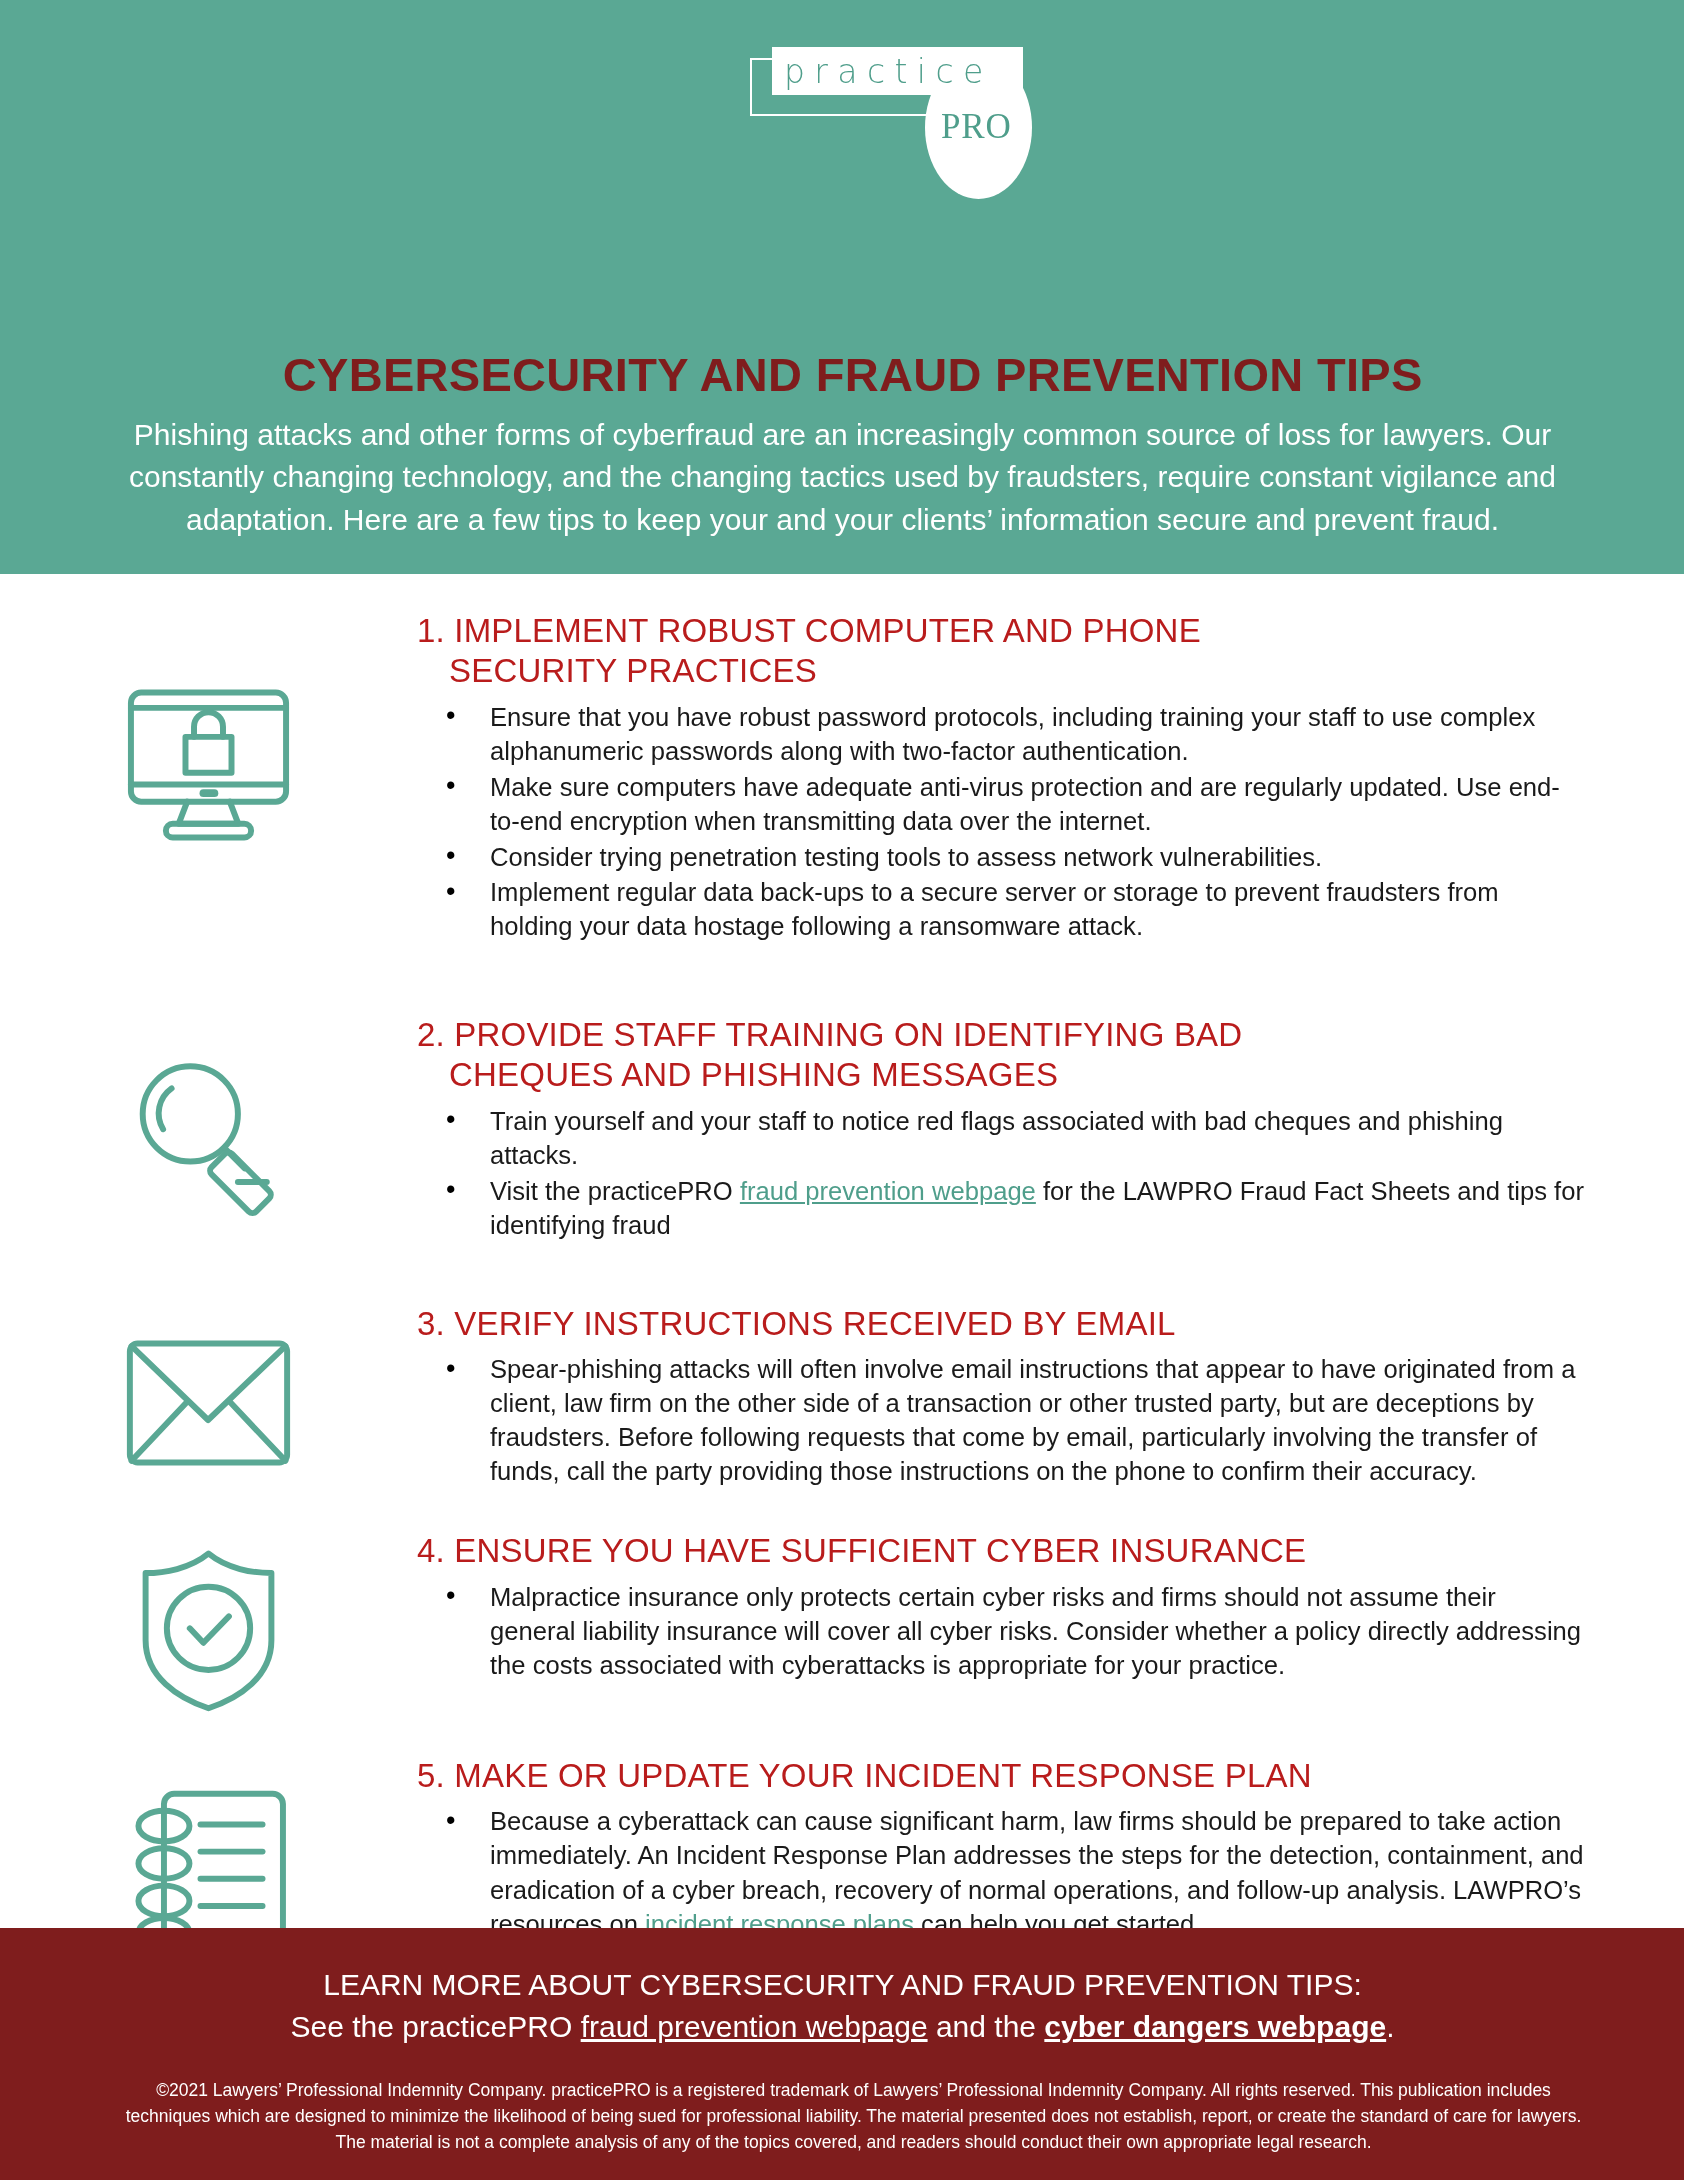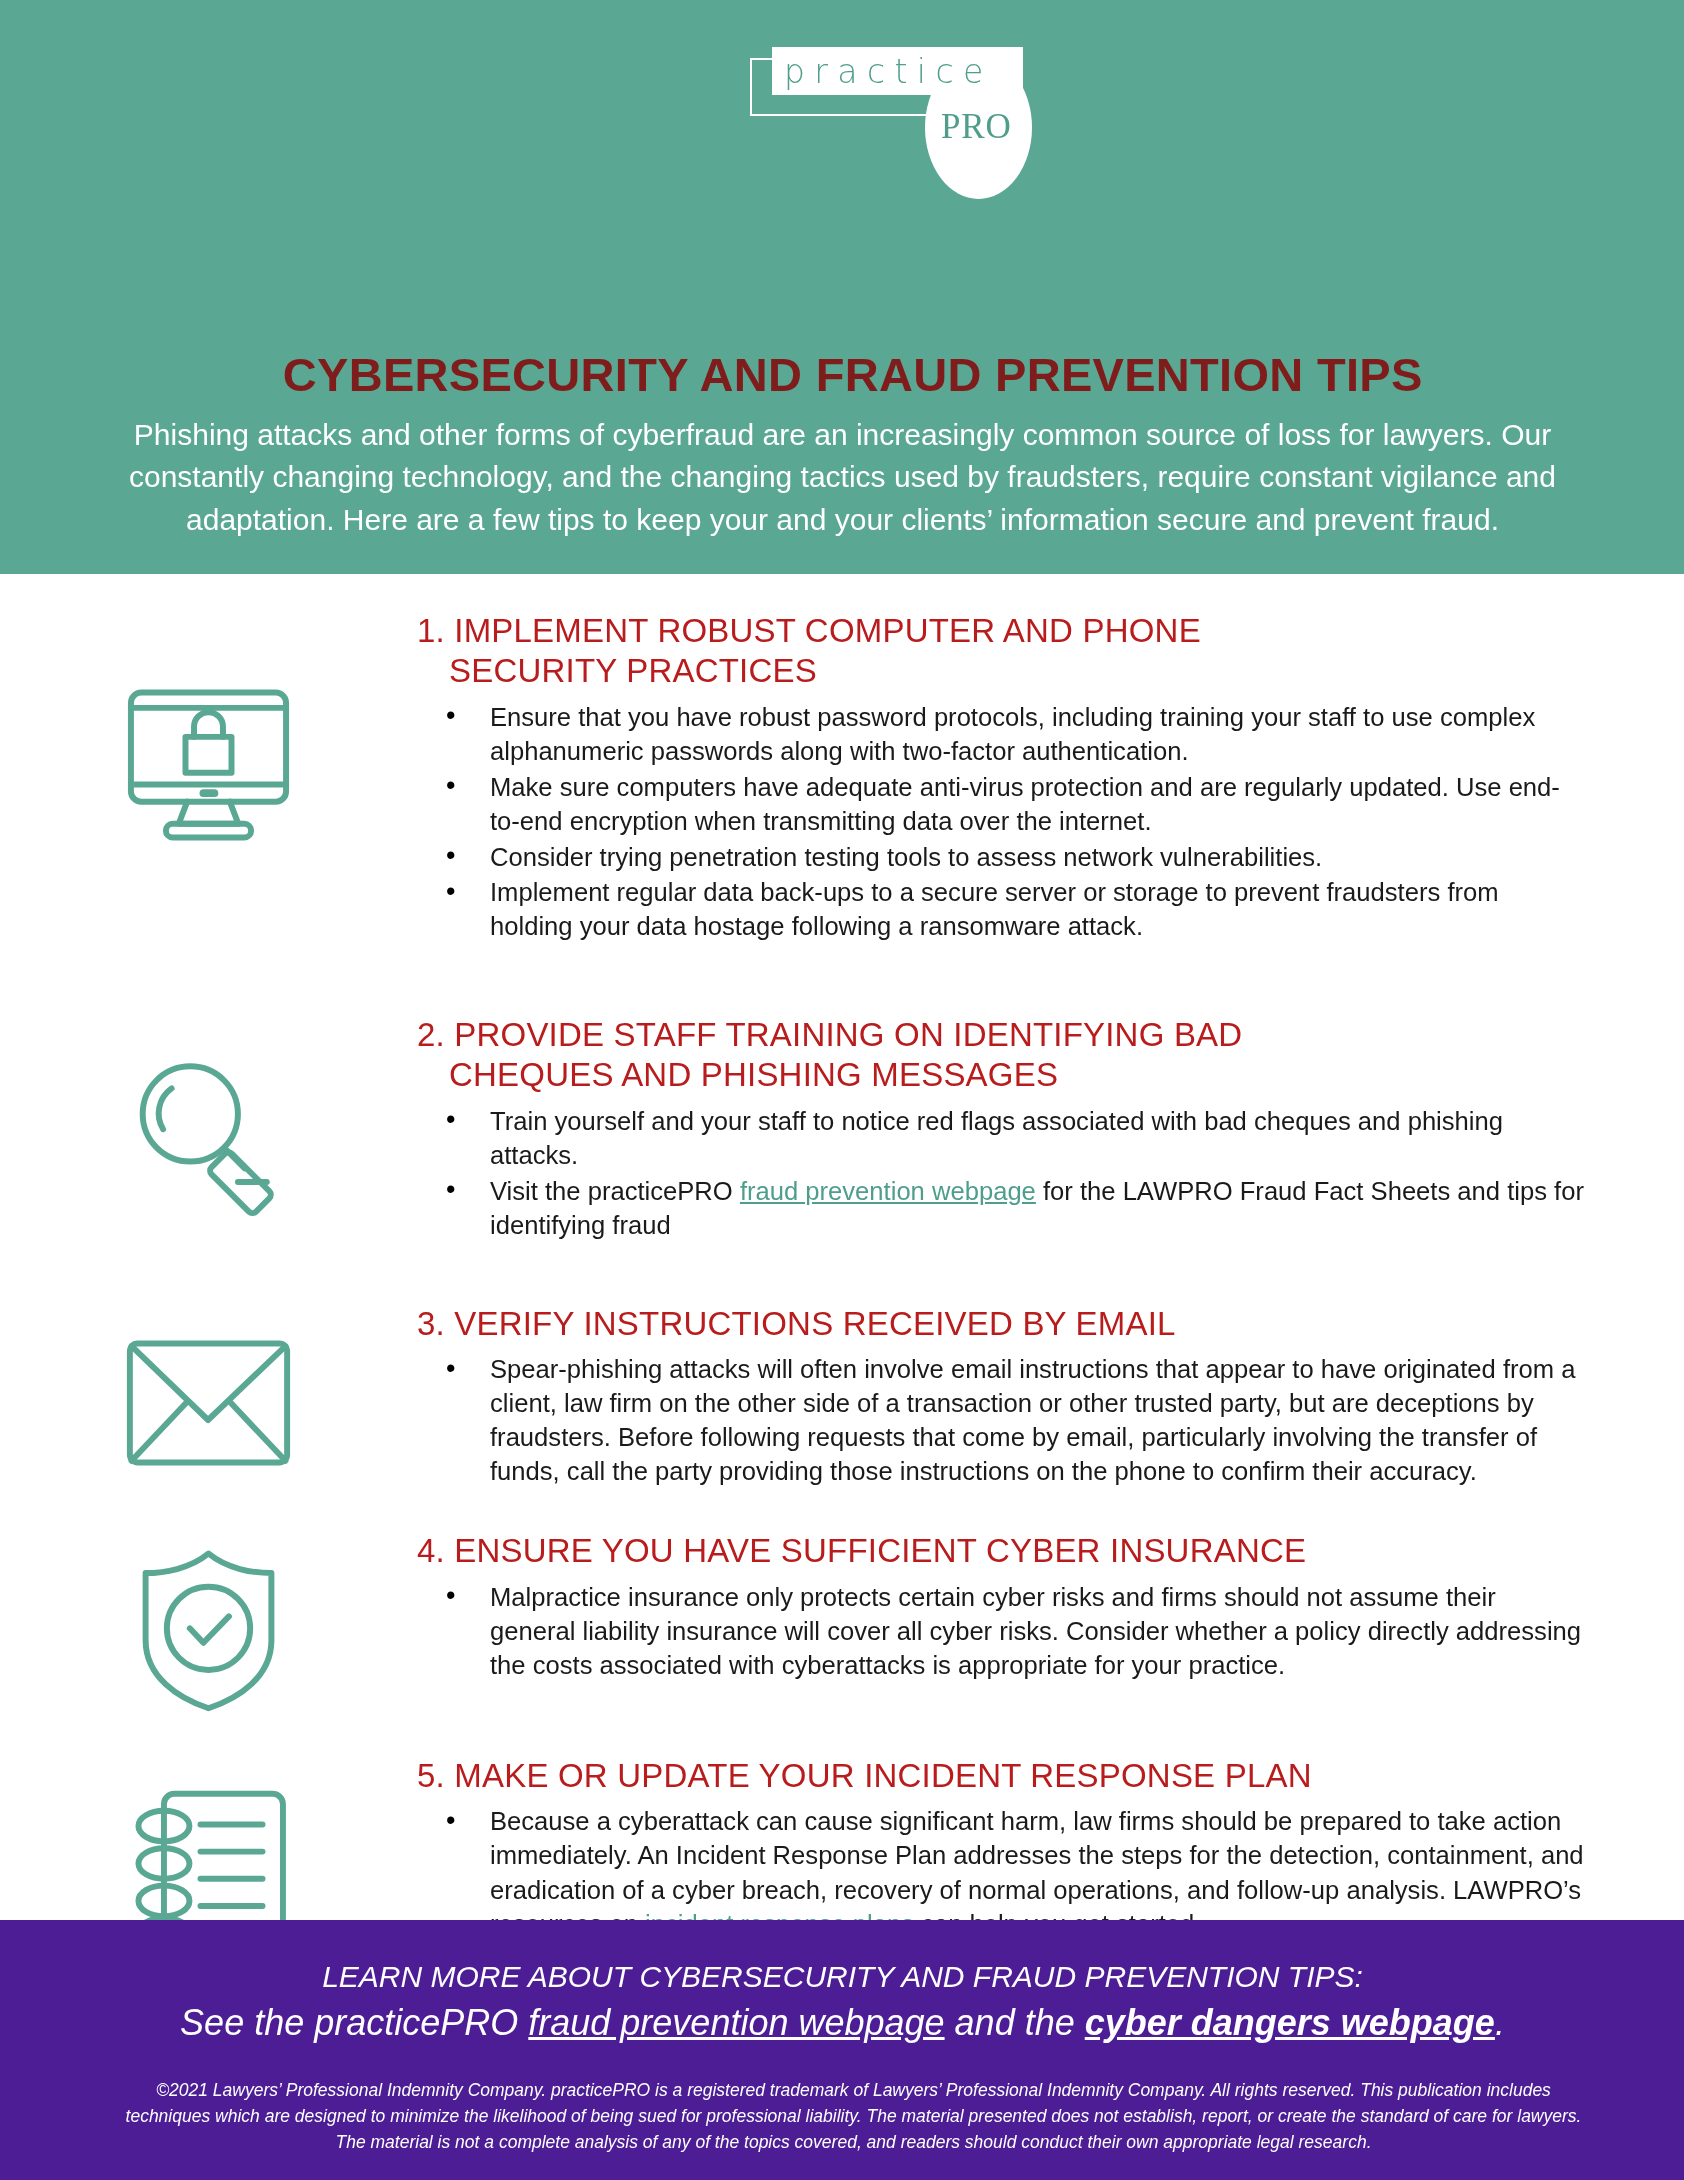--- a/index.html
+++ b/index.html
@@ -178,35 +178,35 @@
     position: absolute;
     right: 0;
     bottom: 0;
     width: 520px;
     height: 24px;
     background: #e3e3e3;
   }
 
   
   .footer {
-    background: #4c1d95;
+    background: #7f1d1d;
     color: #ffffff;
     padding: 37px 0 25.6px 0;
     position: absolute;
-    left: 0; right: 0; bottom: 0; font-style: italic;
+    left: 0; right: 0; bottom: 0;
   }
   .footer-line1 {
     text-align: center;
     font-size: 30px;
     line-height: 1.35;
     font-weight: 350;
   }
   .footer-line2 {
     text-align: center;
-    font-size: 36px;
+    font-size: 30px;
     line-height: 1.35;
     font-weight: 350;
     margin-top: 1.7px;
   }
   .footer-line2 .ul { text-decoration: underline; }
   .footer-line2 .ulb { text-decoration: underline; font-weight: bold; }
   .footer-fine {
     font-size: 17.5px;
     line-height: 1.5;
     padding: 29px 98px 0 120px;

